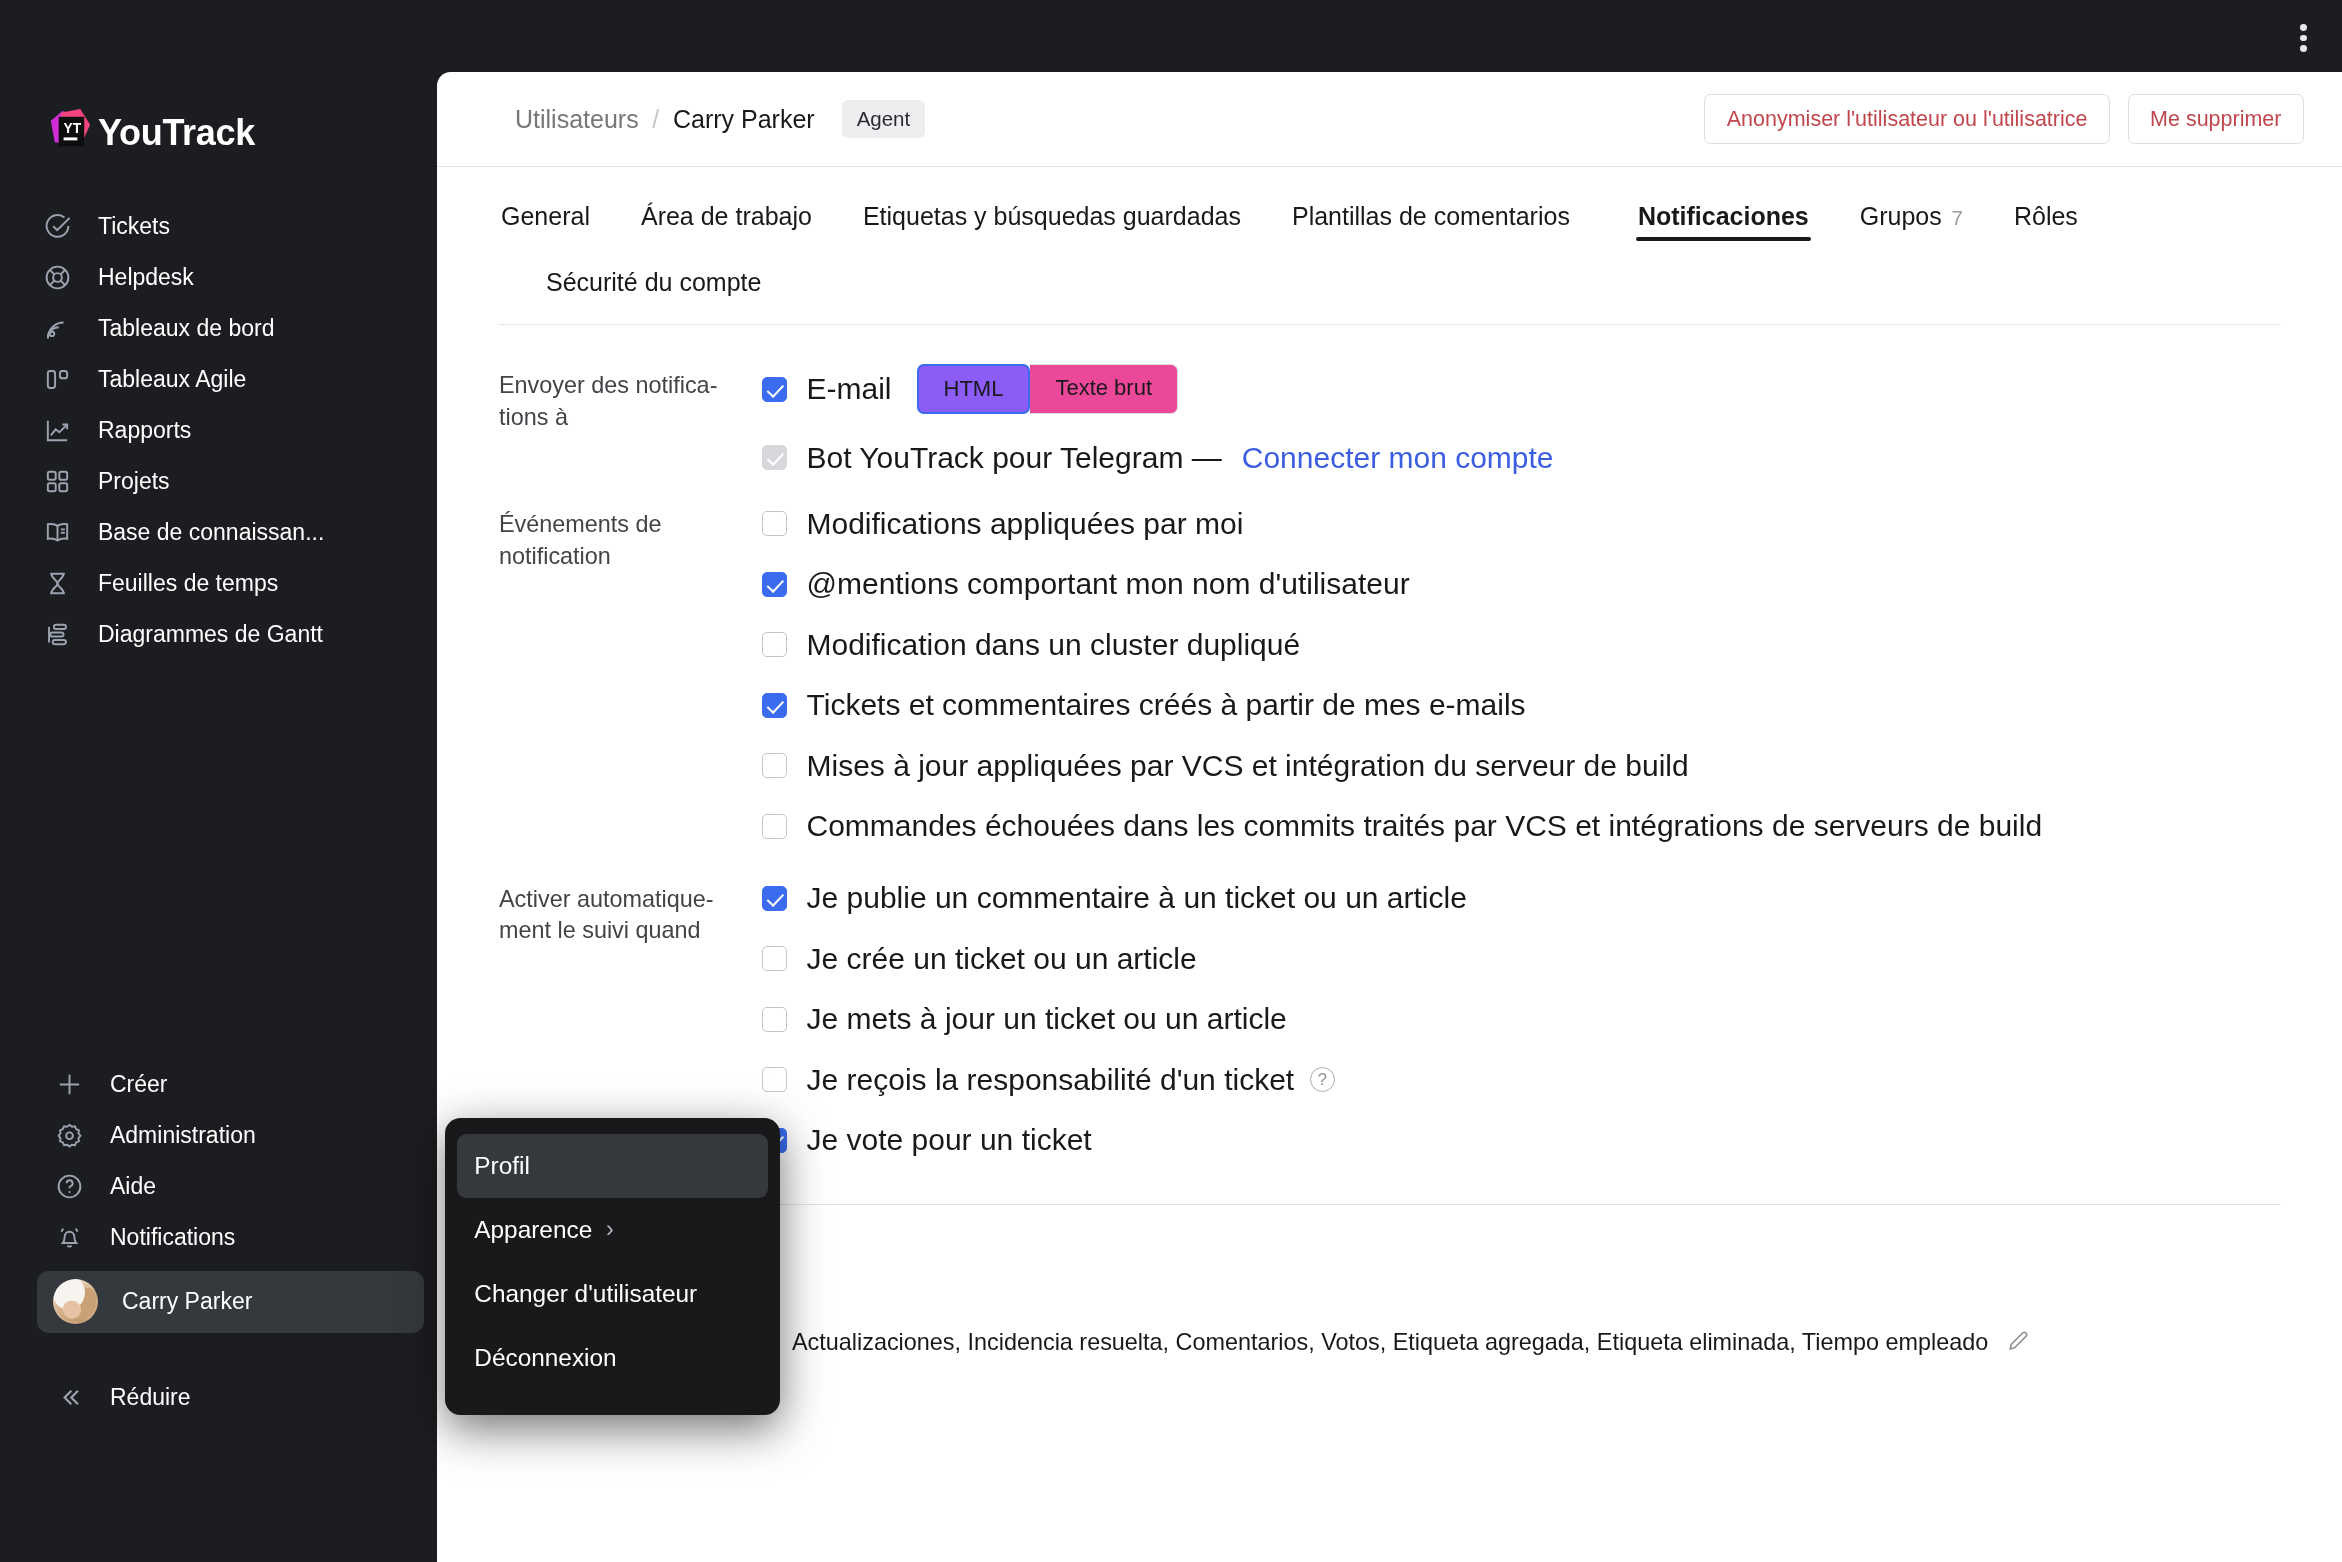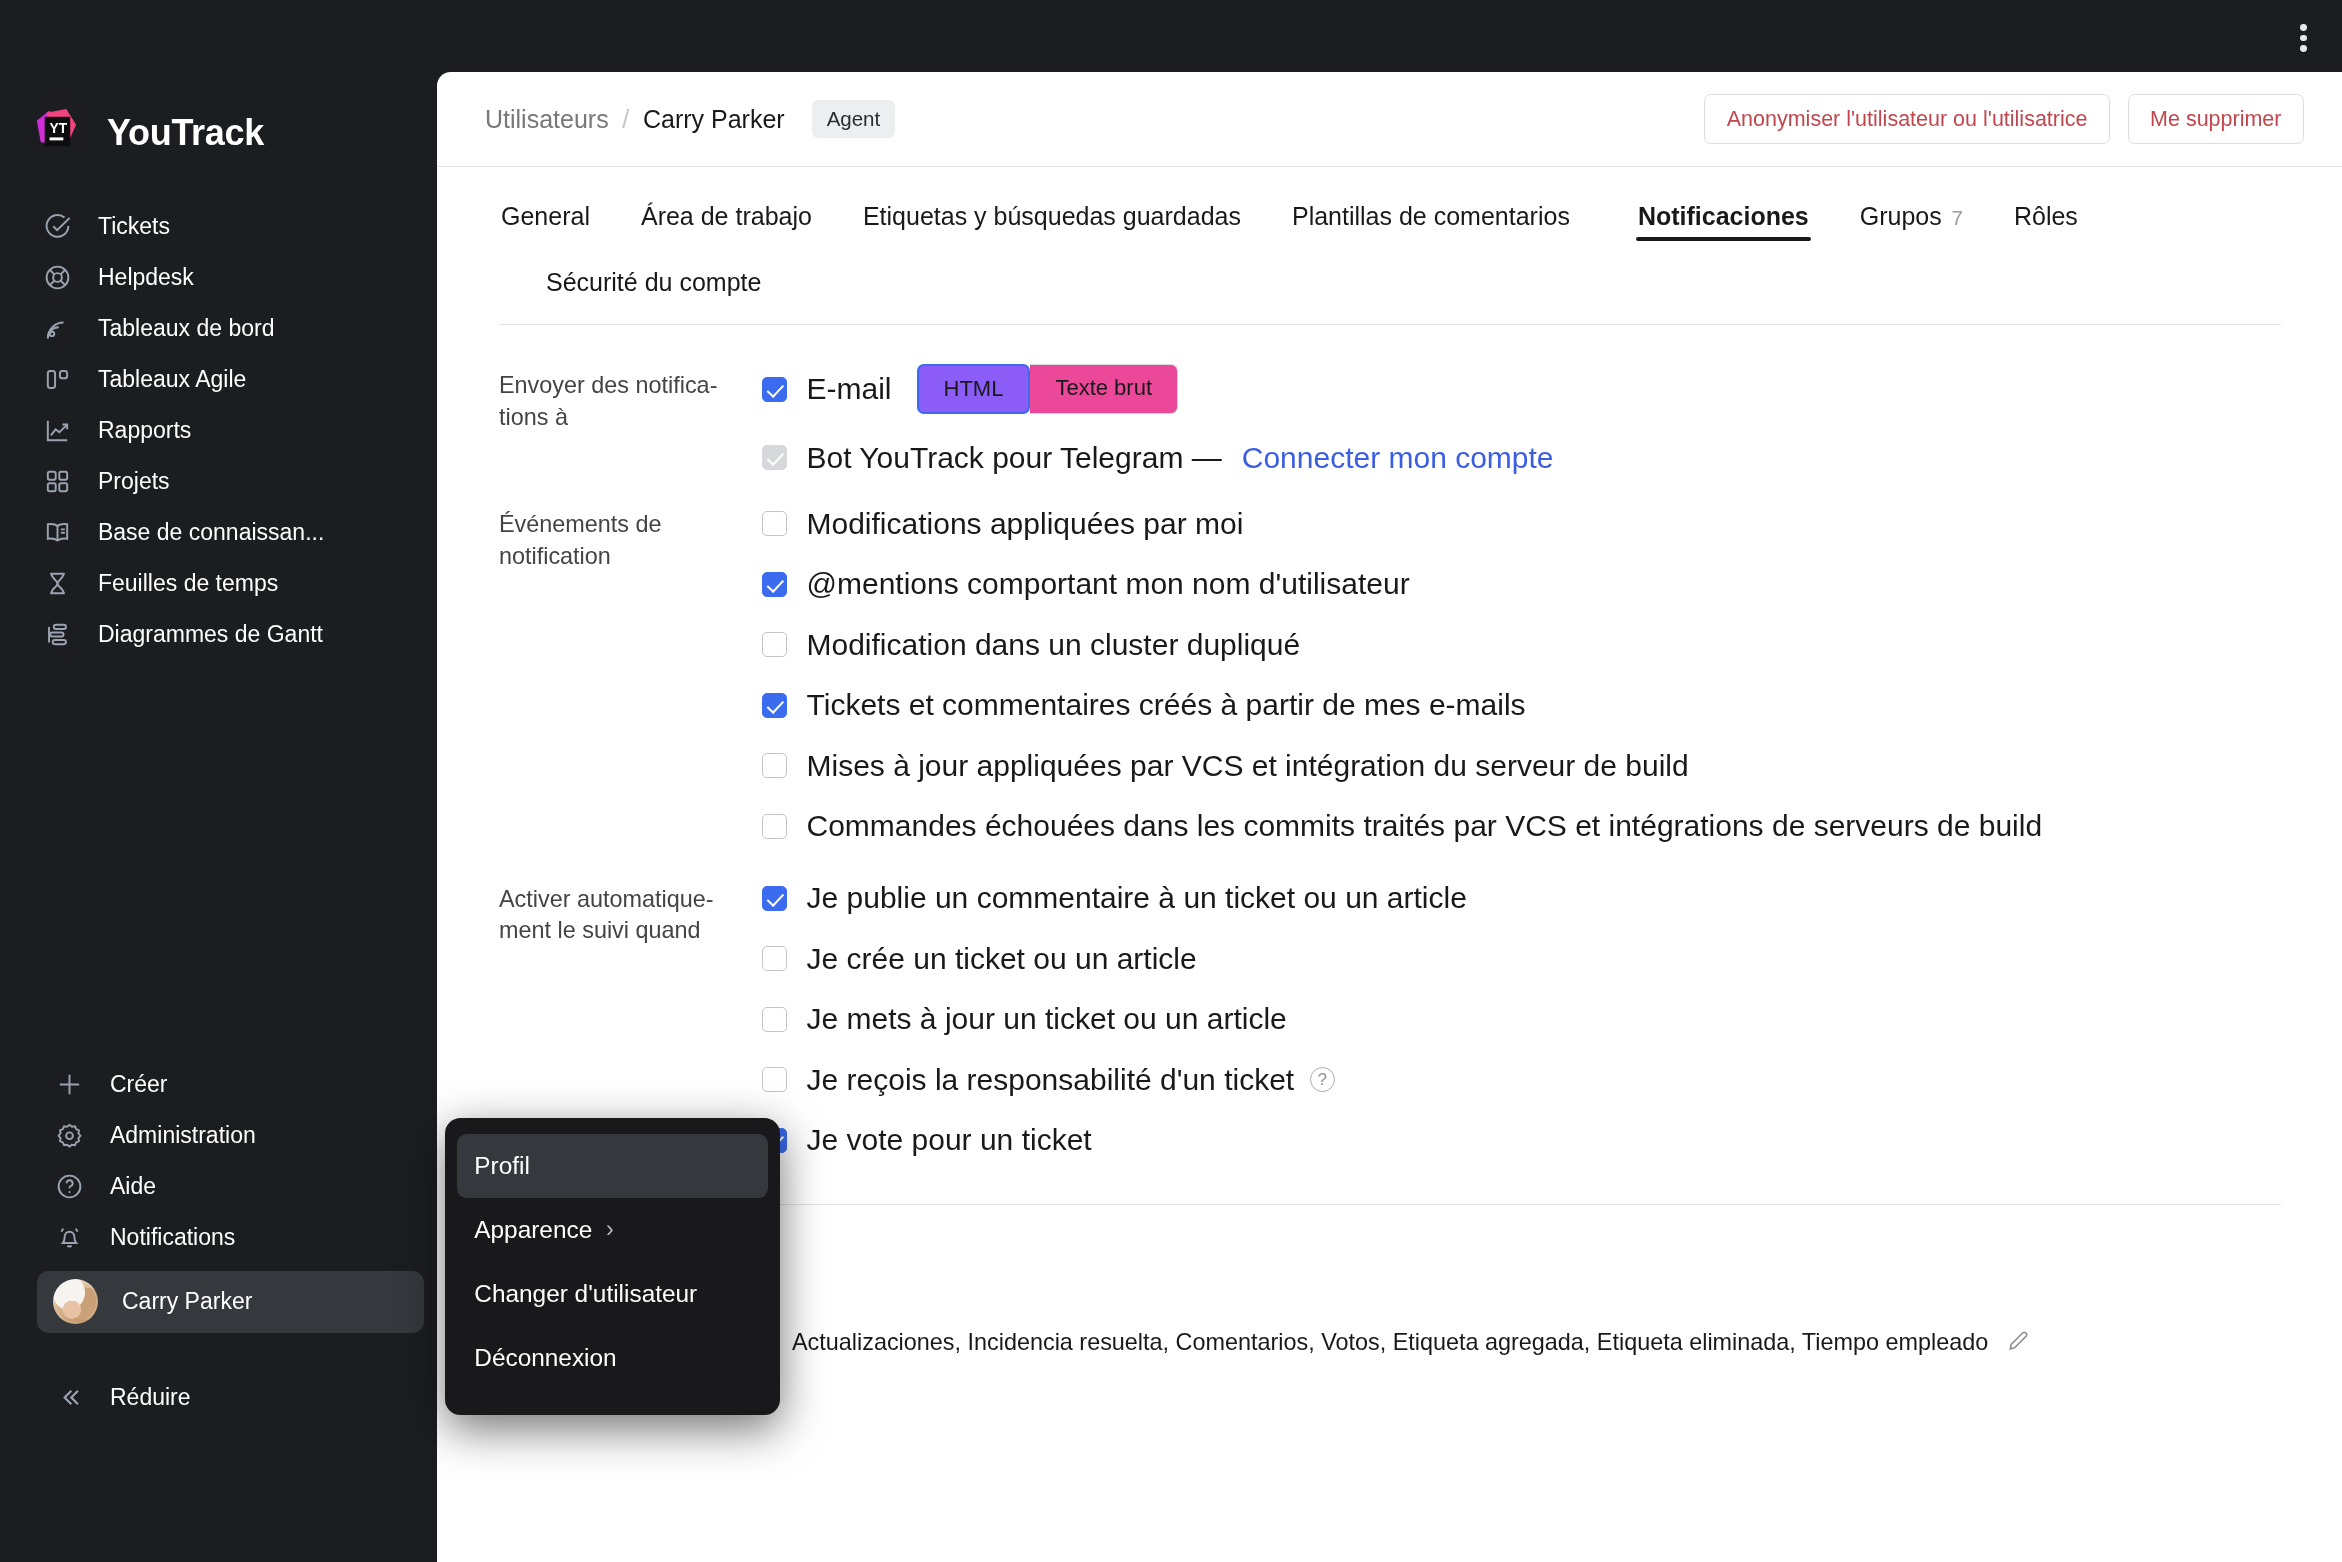--- a/index.html
+++ b/index.html
@@ -36,22 +36,22 @@
   .kebab i { display:block; width: 6.8px; height: 6.8px; border-radius: 50%; background: #e8e8ea; }
 
   
   .sidebar {
     position: absolute; top: 0; left: 0;
     width: 437px; height: 1562px;
     background: #1c1d20;
     padding-top: 72px;
   }
   .brand {
-    display: flex; align-items: center; gap: 25px;
-    padding: 27px 0 0 27px; height: 94px;
+    display: flex; align-items: center; gap: 2px;
+    padding: 27px 0 0 41px; height: 94px;
   }
   .brand-logo { width: 55px; height: 55px; position: relative; flex: none; }
   .brand-name { font-size: 36px; color: #fff; font-weight: 700; letter-spacing: -0.3px; }
 
   .navlist { margin-top: 35px; }
   .navitem {
     display: flex; align-items: center; gap: 24.4px;
     height: 51px; margin: 0 25px 0 25px;
     padding-left: 15.6px;
     border-radius: 11.7px;
@@ -79,21 +79,21 @@
   .content {
     position: absolute; top: 72px; left: 437px;
     width: 1906px; height: 1490px;
     background: #ffffff;
     border-top-left-radius: 13.7px;
     overflow: hidden;
   }
   .pageheader {
     position: relative; height: 94px;
     display: flex; align-items: center;
-    padding: 0 39px 0 48px;
+    padding: 0 39px 0 78px;
   }
   .crumbs { display: flex; align-items: center; gap: 13.7px; }
   .crumb-parent { font-size: 25px; color: #76777a; }
   .crumb-sep { font-size: 25px; color: #c5c6c9; }
   .crumb-current { font-size: 25px; color: #19191c; }
   .agent-badge {
     margin-left: 13.7px;
     background: #eceef0; color: #2b2c2f;
     font-size: 20.5px; padding: 6.8px 14.6px; border-radius: 5.9px;
   }

